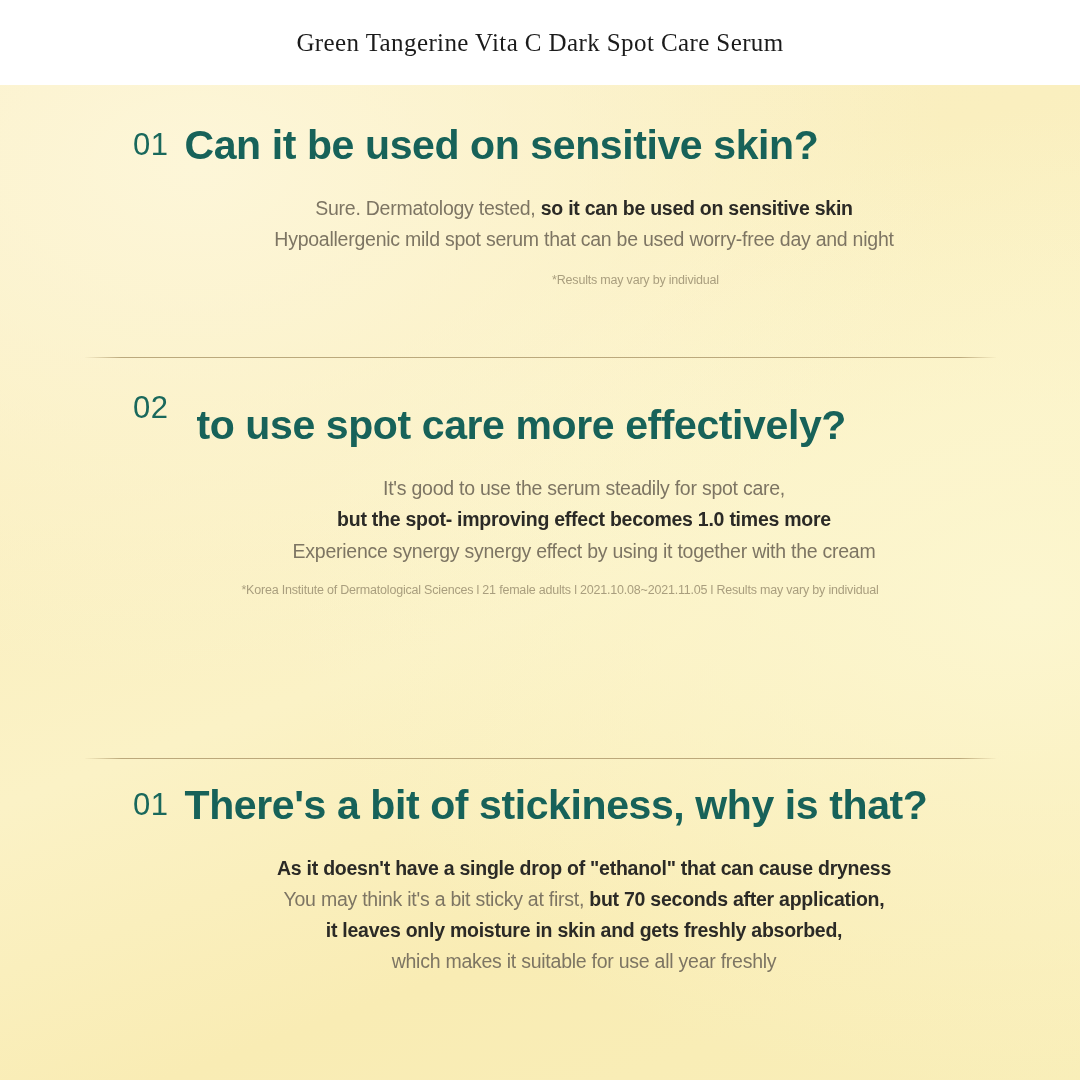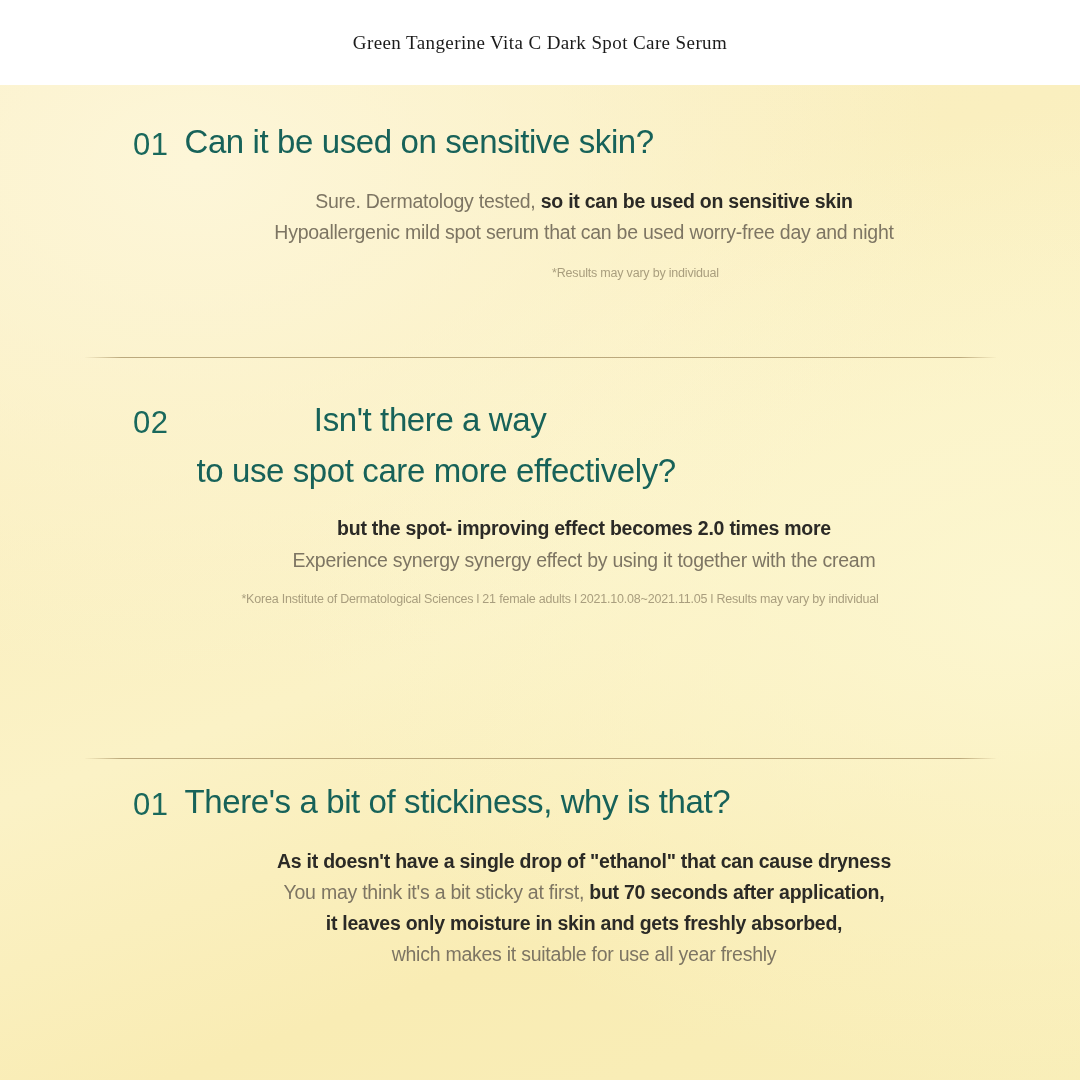--- a/index.html
+++ b/index.html
@@ -22,21 +22,21 @@
     position:absolute;
     left:0; top:0;
     width:1080px; height:85px;
     background:#ffffff;
     display:flex;
     align-items:center;
     justify-content:center;
   }
   .product-title {
     font-family:"Liberation Serif", serif;
-    font-size:19px;
+    font-size:25px;
     letter-spacing:0.4px;
     color:#1b1b1b;
     white-space:nowrap;
   }
 
   
   .faq-body {
     position:absolute;
     left:0; top:85px;
     width:1080px; height:995px;
@@ -44,40 +44,40 @@
       radial-gradient(120% 90% at 18% 8%, #fdf6d8 0%, rgba(253,246,216,0) 58%),
       radial-gradient(110% 80% at 95% 52%, #fcf6cf 0%, rgba(252,246,207,0) 62%),
       linear-gradient(160deg, #f9eec2 0%, #faefbf 28%, #fbf2c6 52%, #f9ecb4 76%, #f9eeb8 100%);
     overflow:hidden;
     text-align:center;
   }
 
   
   .section { position:absolute; left:0; width:1080px; }
   #section-01 { top:40px; }
-  #section-02 { top:318px; }
+  #section-02 { top:303px; }
   #section-03 { top:700px; }
 
   .q-head {
     display:flex;
     align-items:flex-start;
     padding-left:133px;
   }
   .q-num {
     font-size:31px;
     font-weight:400;
     color:#19685c;
     line-height:1.0;
     letter-spacing:0.5px;
     flex:0 0 auto;
     padding-top:4px;
   }
   .q-text {
-    font-size:33px;
-    font-weight:400;
+    font-size:41px;
+    font-weight:700;
     color:#176259;
     line-height:1.02;
     letter-spacing:-0.4px;
     margin-left:16px;
   }
   .q-text .line2 { display:block; padding-left:12px; margin-top:17px; }
 
   .answer {
     padding-left:88px;
     margin-top:26px;
@@ -144,26 +144,26 @@
       </div>
       <div class="footnote" id="fn-01">*Results may vary by individual</div>
     </div>
 
     <div class="divider" id="divider-1"></div>
 
     <div class="section" id="section-02">
       <div class="q-head">
         <span class="q-num">02</span>
         <span class="q-text">
-          <span>Isn't there a way</span>
           <span class="line2">to use spot care more effectively?</span>
         </span>
       </div>
       <div class="answer" id="answer-02">
-        <div class="a-line all-bold">but the spot- improving effect becomes 2.0 times more</div>
+        <div class="a-line"><span>It's good to use the serum steadily for spot care,</span></div>
+        <div class="a-line all-bold">but the spot- improving effect becomes 1.0 times more</div>
         <div class="a-line"><span>Experience synergy synergy effect by using it together with the cream</span></div>
       </div>
       <div class="footnote" id="fn-02">*Korea Institute of Dermatological Sciences l 21 female adults l 2021.10.08~2021.11.05 l Results may vary by individual</div>
     </div>
 
     <div class="divider" id="divider-2"></div>
 
     <div class="section" id="section-03">
       <div class="q-head">
         <span class="q-num">01</span>

